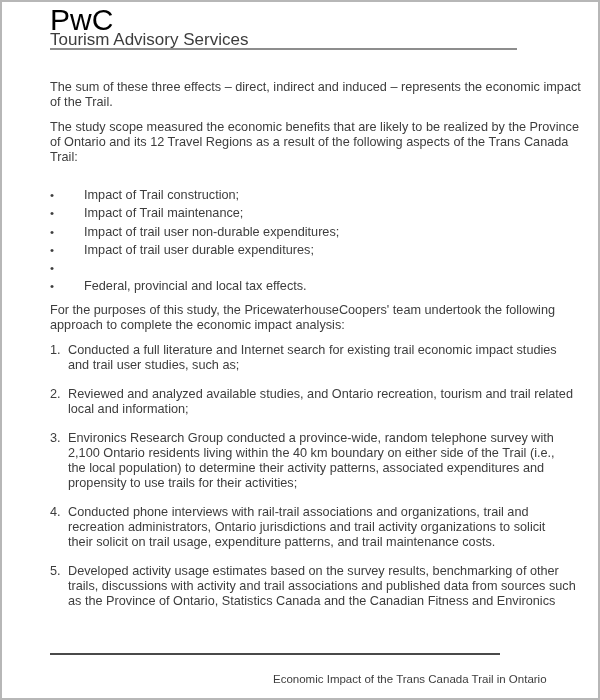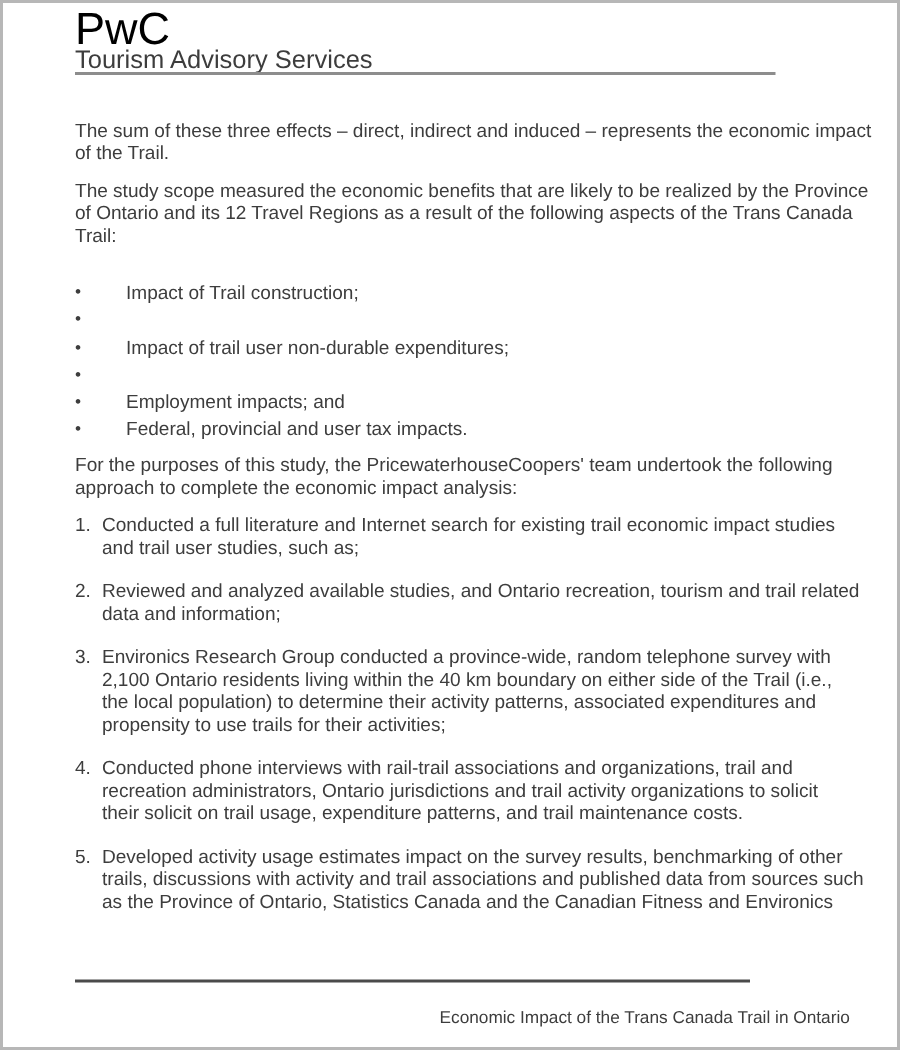--- a/index.html
+++ b/index.html
@@ -41,21 +41,21 @@
   .num-list { margin-top:10px; }
   .num-item { display:flex; margin-bottom:14px; }
   .num-label { width:18px; flex:none; }
   .num-body { flex:none; }
   .footer-rule {
     position:absolute; left:48px; top:651px;
     width:450px; height:2px; background:#4a4a4a;
   }
   .footer-text {
     position:absolute; left:271px; top:670px;
-    font-size:11.5px; line-height:14px;margin-left:20px;
+    font-size:11.5px; line-height:14px;
   }
 </style>
 </head>
 <body>
 
 <div class="logo">PwC</div>
 <div class="subtitle">Tourism Advisory Services</div>
 <div class="header-rule"></div>
 
 <div class="content">
@@ -68,54 +68,55 @@
       <div class="tline">of Ontario and its 12 Travel Regions as a result of the following aspects of the Trans Canada</div>
       <div class="tline">Trail:</div>
     </div>
   <div class="bullet-list">
       <div class="bullet-row">
         <span class="bullet-marker">•</span>
         <span class="bullet-text">Impact of Trail construction;</span>
       </div>
       <div class="bullet-row">
         <span class="bullet-marker">•</span>
+        <span class="bullet-text">Impact of Trail maintenance;</span>
       </div>
       <div class="bullet-row">
         <span class="bullet-marker">•</span>
         <span class="bullet-text">Impact of trail user non-durable expenditures;</span>
       </div>
       <div class="bullet-row">
         <span class="bullet-marker">•</span>
+        <span class="bullet-text">Impact of trail user durable expenditures;</span>
       </div>
       <div class="bullet-row">
         <span class="bullet-marker">•</span>
-        <span class="bullet-text">Employment impacts; and</span>
       </div>
       <div class="bullet-row">
         <span class="bullet-marker">•</span>
-        <span class="bullet-text">Federal, provincial and user tax impacts.</span>
+        <span class="bullet-text">Federal, provincial and local tax effects.</span>
       </div>
     </div>
   <div class="para para3">
       <div class="tline">For the purposes of this study, the PricewaterhouseCoopers' team undertook the following</div>
       <div class="tline">approach to complete the economic impact analysis:</div>
     </div>
   <div class="num-list">
       <div class="num-item">
         <span class="num-label">1.</span>
         <div class="num-body">
           <div class="tline">Conducted a full literature and Internet search for existing trail economic impact studies</div>
           <div class="tline">and trail user studies, such as;</div>
         </div>
       </div>
       <div class="num-item">
         <span class="num-label">2.</span>
         <div class="num-body">
           <div class="tline">Reviewed and analyzed available studies, and Ontario recreation, tourism and trail related</div>
-          <div class="tline">data and information;</div>
+          <div class="tline">local and information;</div>
         </div>
       </div>
       <div class="num-item">
         <span class="num-label">3.</span>
         <div class="num-body">
           <div class="tline">Environics Research Group conducted a province-wide, random telephone survey with</div>
           <div class="tline">2,100 Ontario residents living within the 40 km boundary on either side of the Trail (i.e.,</div>
           <div class="tline">the local population) to determine their activity patterns, associated expenditures and</div>
           <div class="tline">propensity to use trails for their activities;</div>
         </div>
@@ -124,21 +125,21 @@
         <span class="num-label">4.</span>
         <div class="num-body">
           <div class="tline">Conducted phone interviews with rail-trail associations and organizations, trail and</div>
           <div class="tline">recreation administrators, Ontario jurisdictions and trail activity organizations to solicit</div>
           <div class="tline">their solicit on trail usage, expenditure patterns, and trail maintenance costs.</div>
         </div>
       </div>
       <div class="num-item">
         <span class="num-label">5.</span>
         <div class="num-body">
-          <div class="tline">Developed activity usage estimates impact on the survey results, benchmarking of other</div>
+          <div class="tline">Developed activity usage estimates based on the survey results, benchmarking of other</div>
           <div class="tline">trails, discussions with activity and trail associations and published data from sources such</div>
           <div class="tline">as the Province of Ontario, Statistics Canada and the Canadian Fitness and Environics</div>
         </div>
       </div>
     </div>
 </div>
 
 <div class="footer-rule"></div>
 <div class="footer-text">Economic Impact of the Trans Canada Trail in Ontario</div>
 

